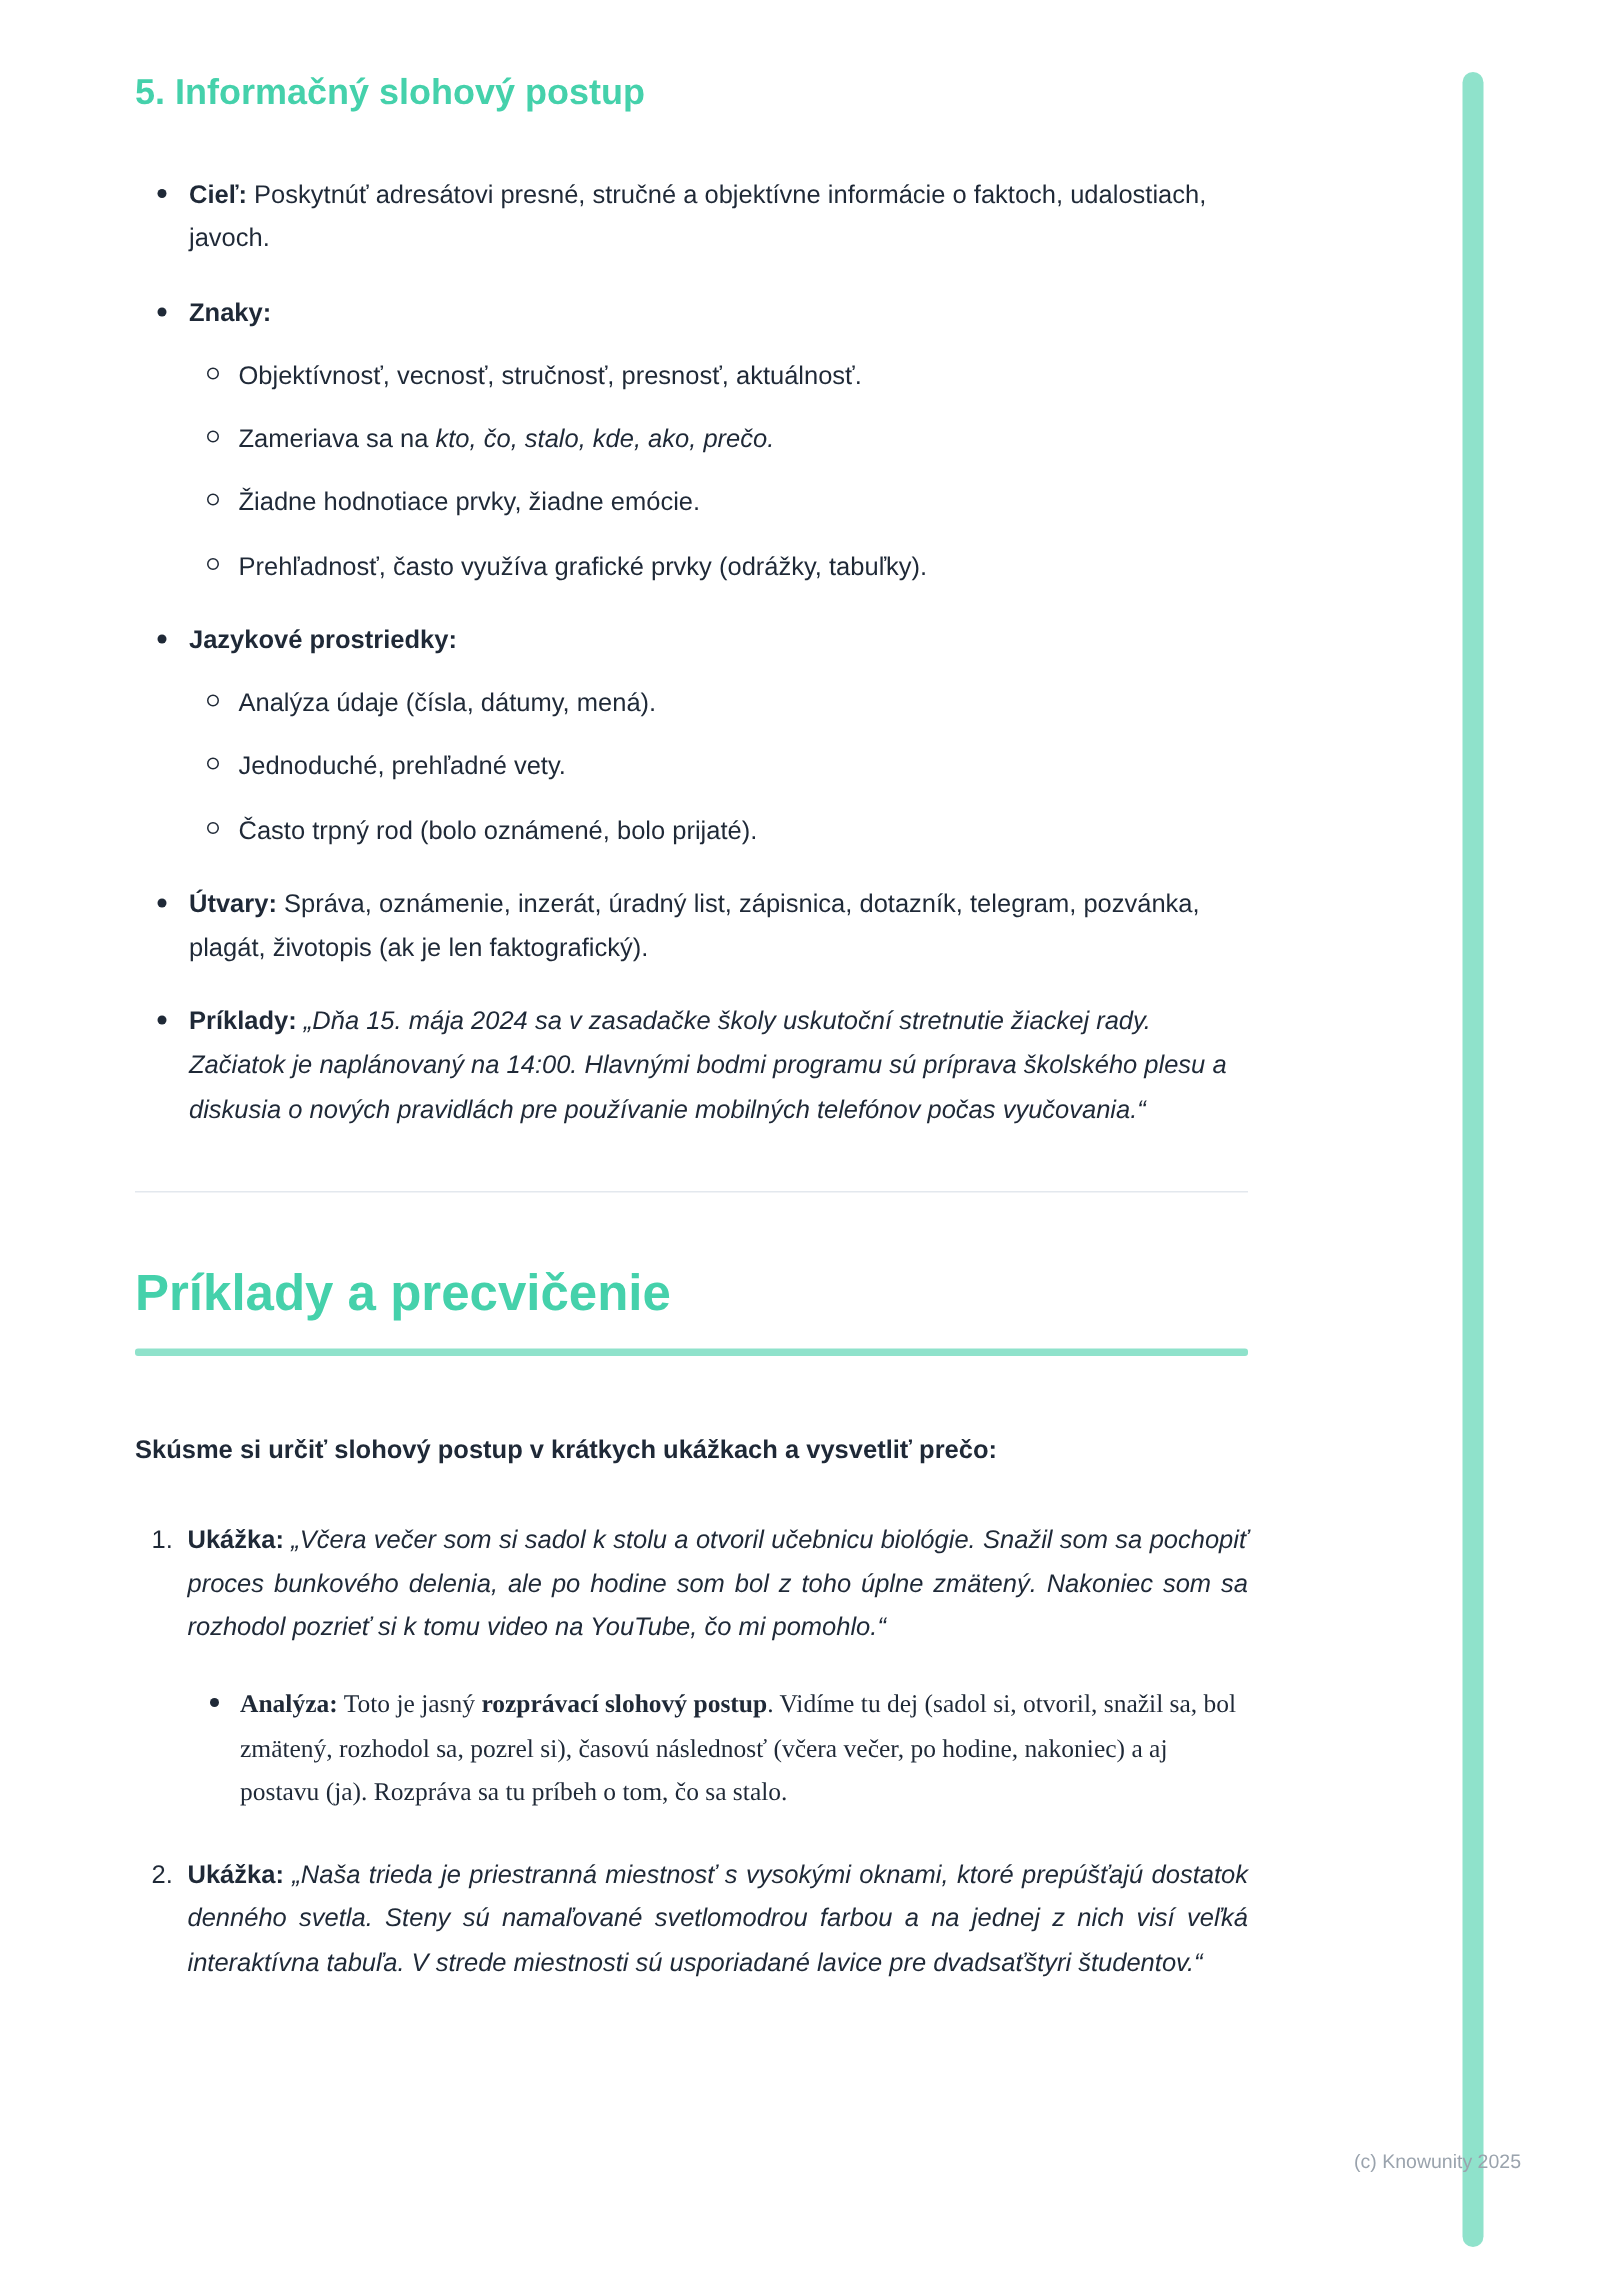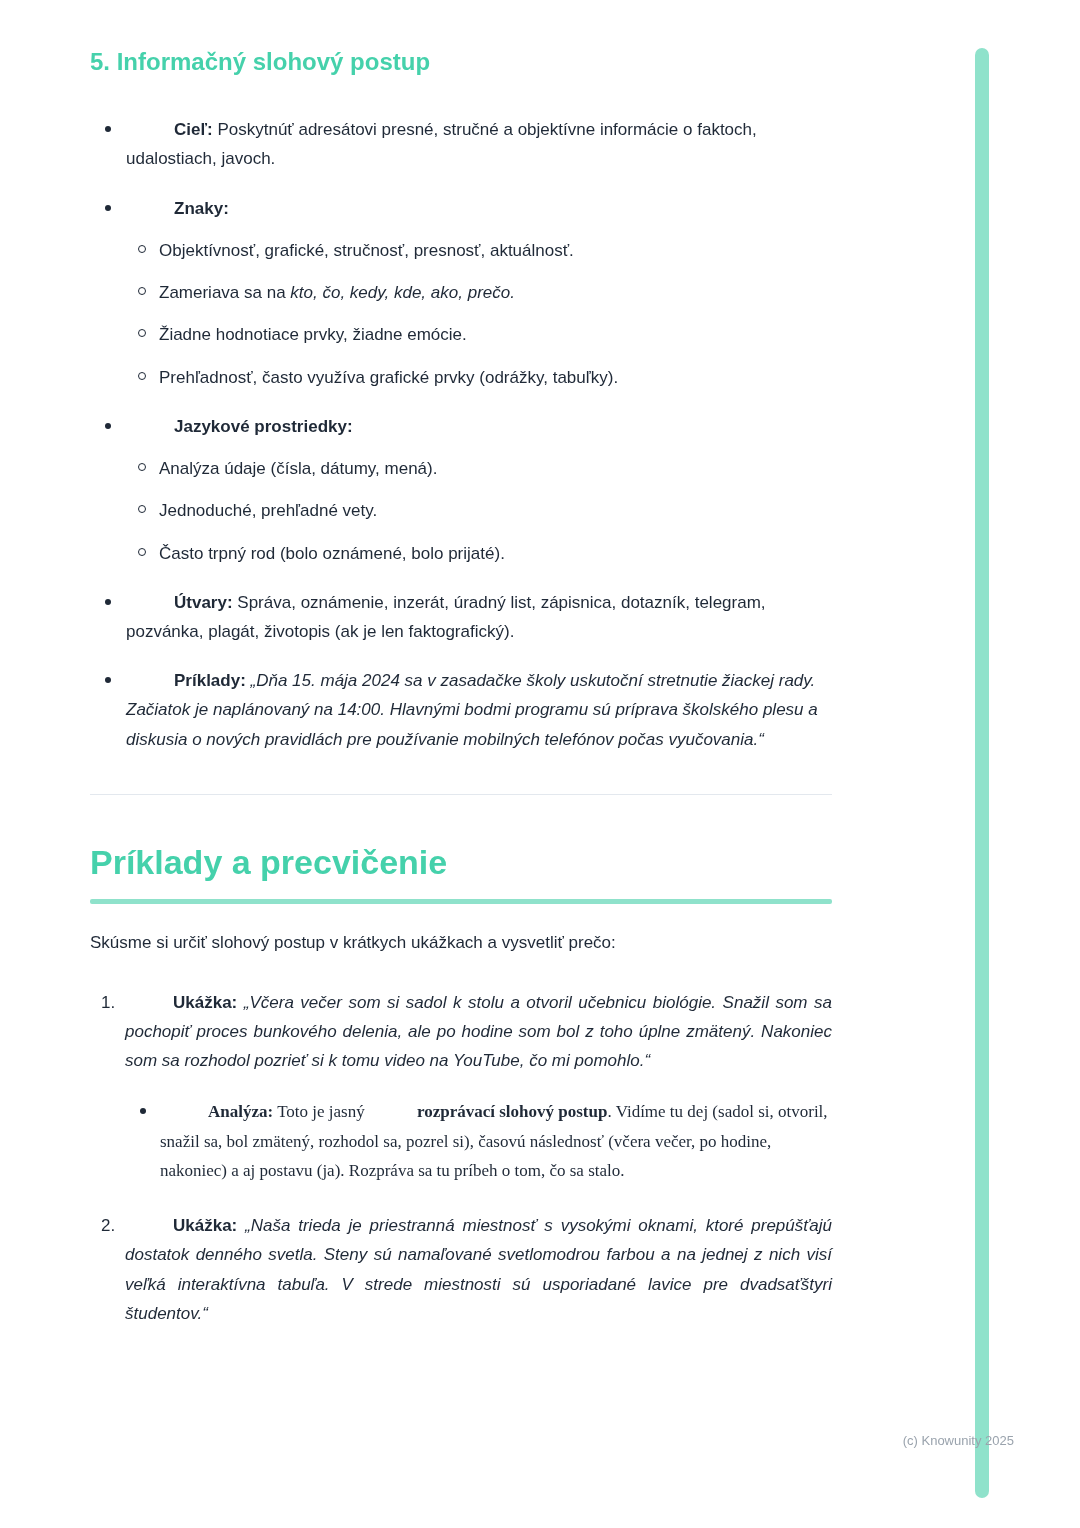--- a/index.html
+++ b/index.html
@@ -64,27 +64,27 @@
     content: "";
     position: absolute;
     left: 0;
     top: 9px;
     width: 6px;
     height: 6px;
     border-radius: 50%;
     border: 1.6px solid var(--text, #1f2937);
     background: #ffffff;
   }
-  b { font-weight: 700; margin-left: 48px; }
+  b { font-weight: 700; }
   .divider {
     border: none;
     border-top: 1px solid var(--divider, #e3e8ee);
     margin: 40px 0 0;
   }
-  .intro { margin: 24px 0 0; }
+  .intro { margin: 48px 0 0; font-weight: bold; }
   .numlist { margin-top: 30px; }
   .numitem {
     position: relative;
     padding-left: 35px;
     margin-bottom: 26px;
     font-size: 17px;
     line-height: 1.72;
   }
   .num { position: absolute; left: 11px; top: 0; }
   .quote { font-style: italic; }
@@ -129,22 +129,22 @@
 
   <ul class="list1">
     <li>
       <b>Cieľ:</b>
       <span>Poskytnúť adresátovi presné, stručné a objektívne informácie o faktoch, udalostiach, javoch.</span>
     </li>
 
     <li>
       <b>Znaky:</b>
       <ul class="list2">
-        <li><span>Objektívnosť, grafické, stručnosť, presnosť, aktuálnosť.</span></li>
-        <li><span>Zameriava sa na </span><i>kto, čo, kedy, kde, ako, prečo.</i></li>
+        <li><span>Objektívnosť, vecnosť, stručnosť, presnosť, aktuálnosť.</span></li>
+        <li><span>Zameriava sa na </span><i>kto, čo, stalo, kde, ako, prečo.</i></li>
         <li><span>Žiadne hodnotiace prvky, žiadne emócie.</span></li>
         <li><span>Prehľadnosť, často využíva grafické prvky (odrážky, tabuľky).</span></li>
       </ul>
     </li>
 
     <li>
       <b>Jazykové prostriedky:</b>
       <ul class="list2">
         <li><span>Analýza údaje (čísla, dátumy, mená).</span></li>
         <li><span>Jednoduché, prehľadné vety.</span></li>

